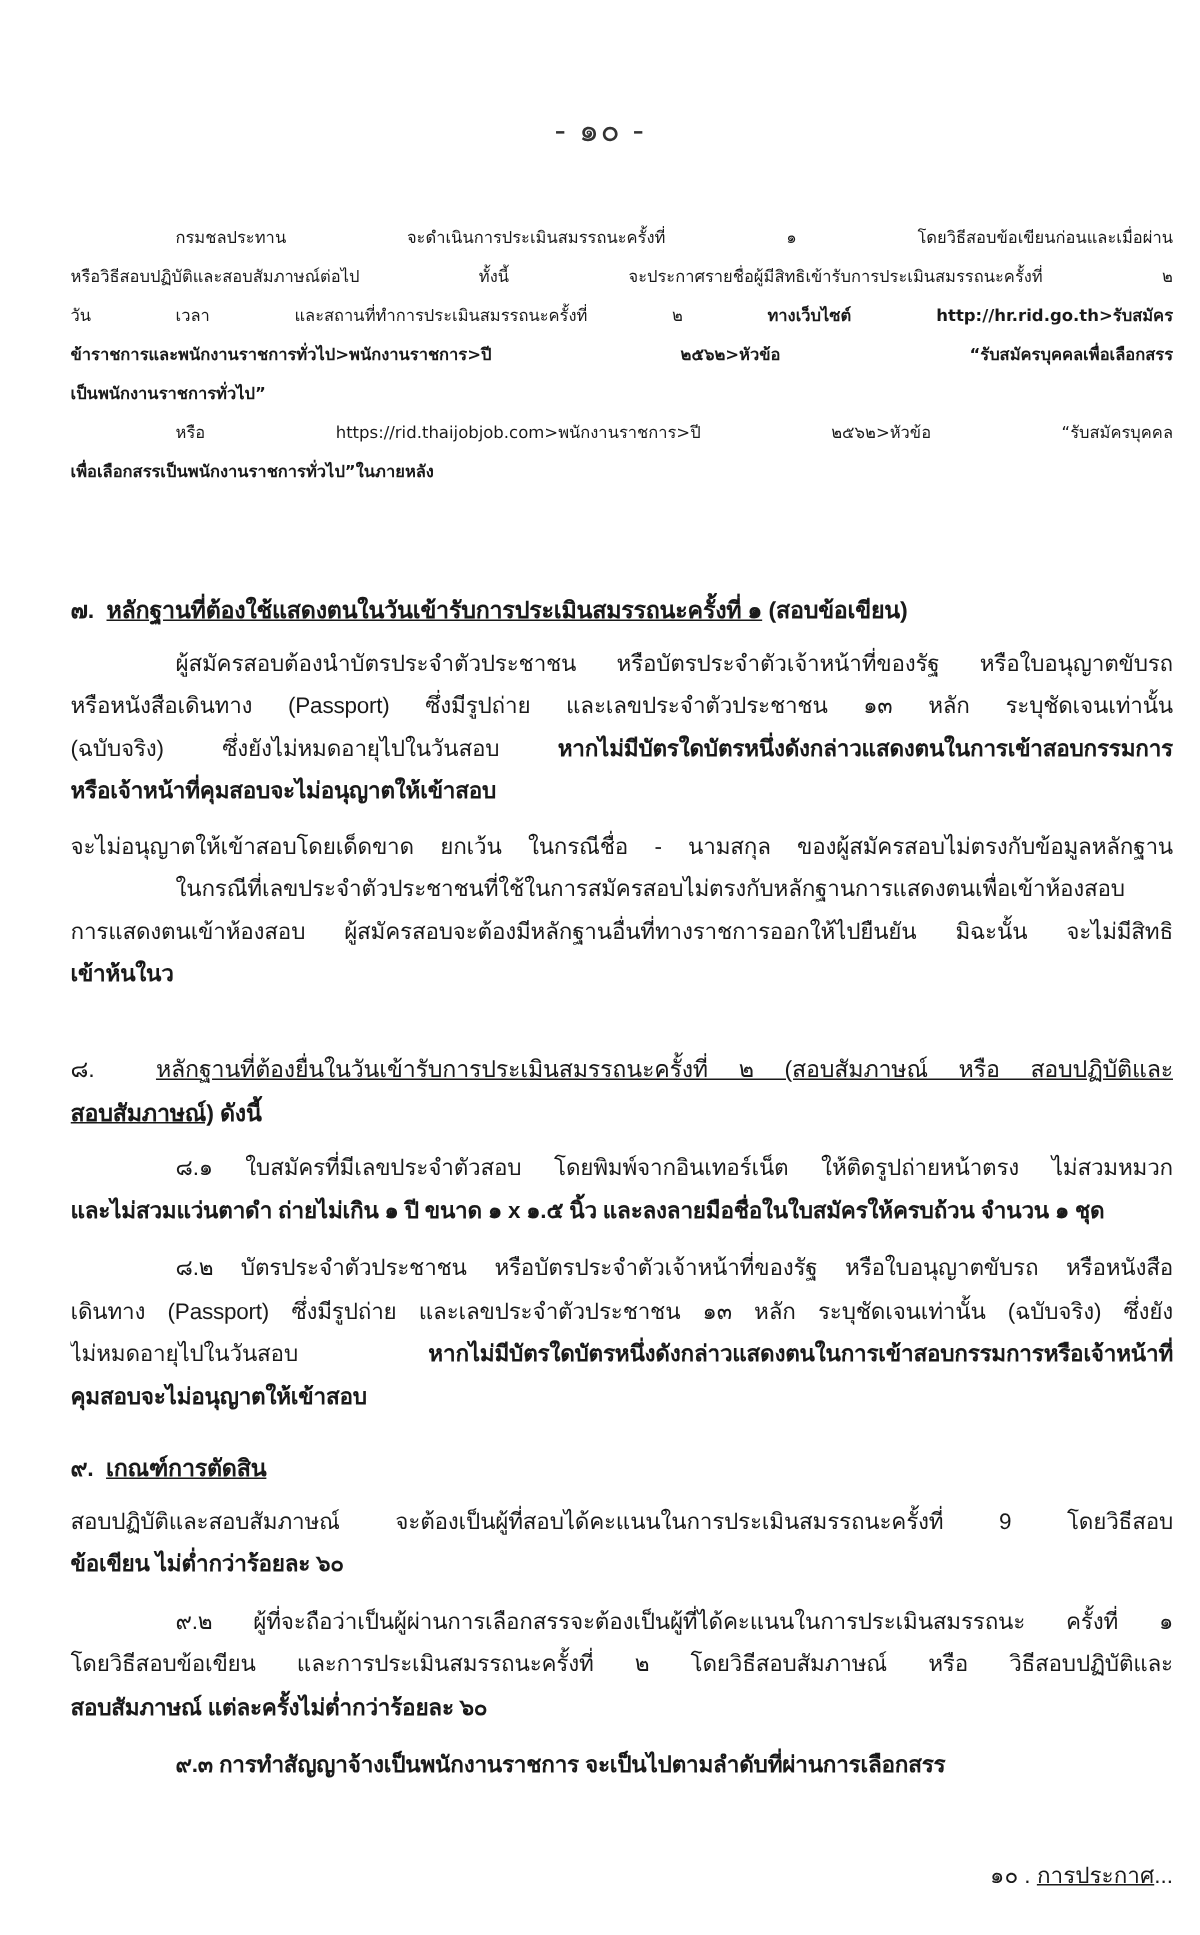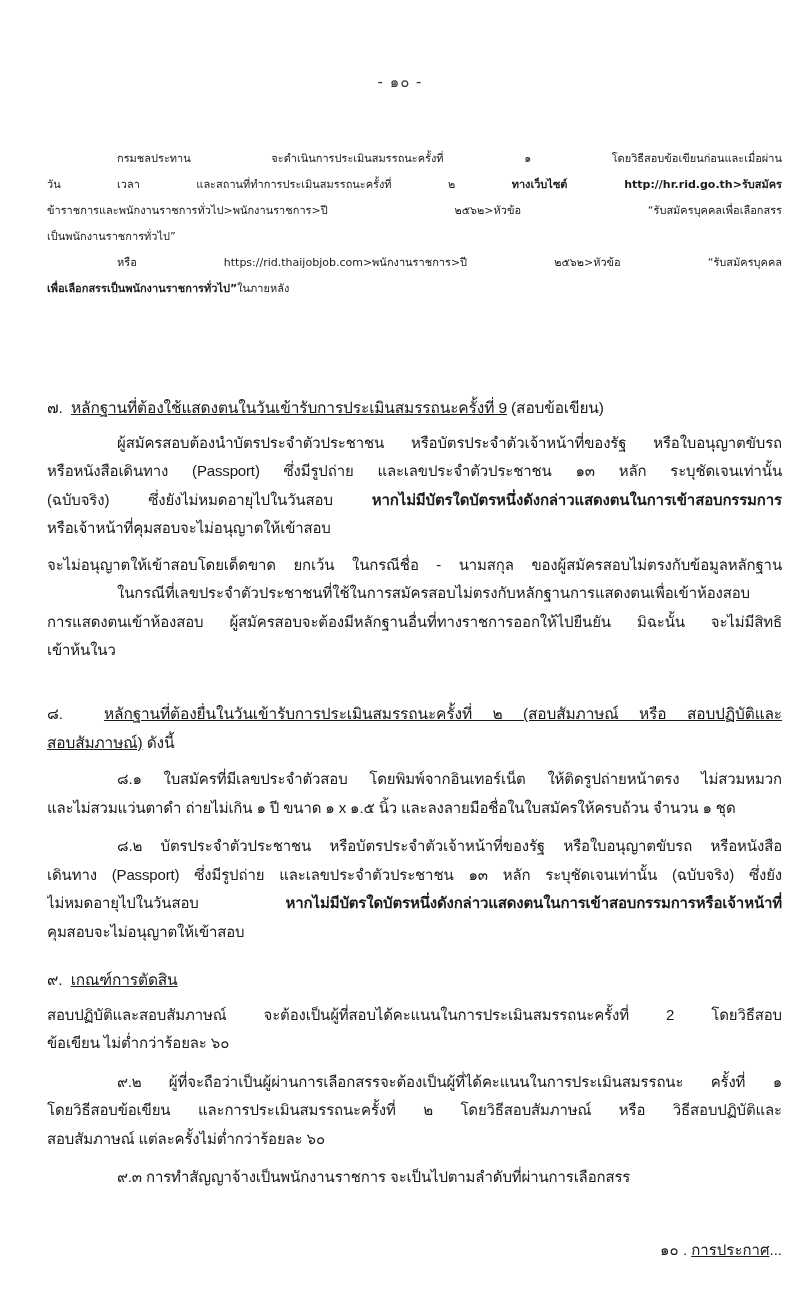--- a/index.html
+++ b/index.html
@@ -1,45 +1,46 @@
 <!DOCTYPE html>
 <html><head>
 <meta charset="utf-8">
 <style>
   html, body { margin:0; padding:0; background:#ffffff; }
   body { width:800px; height:1290px; position:relative; overflow:hidden; color:#1a1a1a;
          font-family: "DejaVu Sans", sans-serif; }
-  .page-num { position:absolute; top:70px; left:0; width:800px; text-align:center; font-size:15px; color:#333; letter-spacing:1px; }
+  .page-num { position:absolute; top:70px; left:0; width:800px; text-align:center; font-size:21px; color:#333; letter-spacing:1px; }
   .blk { position:absolute; left:47px; width:735px; }
   .wide { font-family: "DejaVu Sans", sans-serif; font-size:11px; line-height:26px; }
   .cond { font-family: "Liberation Sans Narrow", "Liberation Sans", sans-serif; font-size:15px; line-height:28.5px; letter-spacing:-0.15px; }
   .ln { white-space:nowrap; overflow:hidden; display:block; text-align:justify; text-align-last:justify; }
-  .last { text-align-last:left; }
+  .last { text-align-last:left;font-weight:bold; }
   .ind { padding-left:70px; }
-  .b { font-weight:normal; }
+  .b { font-weight:bold; }
   .u { text-decoration:underline;text-align:center; }
   .head { font-size:15.5px; }
   .footer { position:absolute; right:18px; top:1238px; font-size:15px; font-family: "Liberation Sans", sans-serif; }
 </style>
 </head>
 <body>
 
 <div class="page-num">- ๑๐ -</div>
 
 <div class="blk wide" style="top:146px;">
   <span class="ln ind">กรมชลประทาน จะดำเนินการประเมินสมรรถนะครั้งที่ ๑ โดยวิธีสอบข้อเขียนก่อนและเมื่อผ่าน</span>
+  <span class="ln">หรือวิธีสอบปฏิบัติและสอบสัมภาษณ์ต่อไป ทั้งนี้ จะประกาศรายชื่อผู้มีสิทธิเข้ารับการประเมินสมรรถนะครั้งที่ ๒</span>
   <span class="ln"><span>วัน เวลา และสถานที่ทำการประเมินสมรรถนะครั้งที่ ๒</span> <b>ทางเว็บไซต์ http://hr.rid.go.th&gt;รับสมัคร</b></span>
   <span class="ln b">ข้าราชการและพนักงานราชการทั่วไป&gt;พนักงานราชการ&gt;ปี ๒๕๖๒&gt;หัวข้อ “รับสมัครบุคคลเพื่อเลือกสรร</span>
   <span class="ln b last">เป็นพนักงานราชการทั่วไป”</span>
   <span class="ln ind">หรือ https://rid.thaijobjob.com&gt;พนักงานราชการ&gt;ปี ๒๕๖๒&gt;หัวข้อ “รับสมัครบุคคล</span>
   <span class="ln last"><b>เพื่อเลือกสรรเป็นพนักงานราชการทั่วไป”</b><span>ในภายหลัง</span></span>
 </div>
 
 <div class="blk cond" style="top:394px;">
-  <span class="ln last head"><span>๗.</span>&nbsp;&nbsp;<span class="u">หลักฐานที่ต้องใช้แสดงตนในวันเข้ารับการประเมินสมรรถนะครั้งที่ 9</span> <span>(สอบข้อเขียน)</span></span>
+  <span class="ln last head"><span>๗.</span>&nbsp;&nbsp;<span class="u">หลักฐานที่ต้องใช้แสดงตนในวันเข้ารับการประเมินสมรรถนะครั้งที่ ๑</span> <span>(สอบข้อเขียน)</span></span>
   <div style="height:6px"></div>
   <span class="ln ind">ผู้สมัครสอบต้องนำบัตรประจำตัวประชาชน หรือบัตรประจำตัวเจ้าหน้าที่ของรัฐ หรือใบอนุญาตขับรถ</span>
   <span class="ln">หรือหนังสือเดินทาง (Passport) ซึ่งมีรูปถ่าย และเลขประจำตัวประชาชน ๑๓ หลัก ระบุชัดเจนเท่านั้น</span>
   <span class="ln"><span>(ฉบับจริง) ซึ่งยังไม่หมดอายุไปในวันสอบ</span> <b>หากไม่มีบัตรใดบัตรหนึ่งดังกล่าวแสดงตนในการเข้าสอบกรรมการ</b></span>
   <span class="ln b last">หรือเจ้าหน้าที่คุมสอบจะไม่อนุญาตให้เข้าสอบ</span>
   <div style="height:8px"></div>
   <span class="ln">จะไม่อนุญาตให้เข้าสอบโดยเด็ดขาด ยกเว้น ในกรณีชื่อ -  นามสกุล ของผู้สมัครสอบไม่ตรงกับข้อมูลหลักฐาน</span>
   <span class="ln ind">ในกรณีที่เลขประจำตัวประชาชนที่ใช้ในการสมัครสอบไม่ตรงกับหลักฐานการแสดงตนเพื่อเข้าห้องสอบ</span>
   <span class="ln">การแสดงตนเข้าห้องสอบ ผู้สมัครสอบจะต้องมีหลักฐานอื่นที่ทางราชการออกให้ไปยืนยัน มิฉะนั้น จะไม่มีสิทธิ</span>
   <span class="ln last">เข้าห้นในว</span>
@@ -54,21 +55,21 @@
   <div style="height:10px"></div>
   <span class="ln ind">๘.๒ บัตรประจำตัวประชาชน หรือบัตรประจำตัวเจ้าหน้าที่ของรัฐ หรือใบอนุญาตขับรถ หรือหนังสือ</span>
   <span class="ln">เดินทาง (Passport) ซึ่งมีรูปถ่าย และเลขประจำตัวประชาชน ๑๓ หลัก ระบุชัดเจนเท่านั้น (ฉบับจริง) ซึ่งยัง</span>
   <span class="ln"><span>ไม่หมดอายุไปในวันสอบ</span> <b>หากไม่มีบัตรใดบัตรหนึ่งดังกล่าวแสดงตนในการเข้าสอบกรรมการหรือเจ้าหน้าที่</b></span>
   <span class="ln b last">คุมสอบจะไม่อนุญาตให้เข้าสอบ</span>
 </div>
 
 <div class="blk cond" style="top:966px;">
   <span class="ln last head"><span>๙.</span>&nbsp;&nbsp;<span class="u">เกณฑ์การตัดสิน</span></span>
   <div style="height:6px"></div>
-  <span class="ln">สอบปฏิบัติและสอบสัมภาษณ์ จะต้องเป็นผู้ที่สอบได้คะแนนในการประเมินสมรรถนะครั้งที่ 2 โดยวิธีสอบ</span>
+  <span class="ln">สอบปฏิบัติและสอบสัมภาษณ์ จะต้องเป็นผู้ที่สอบได้คะแนนในการประเมินสมรรถนะครั้งที่ 9 โดยวิธีสอบ</span>
   <span class="ln last">ข้อเขียน ไม่ต่ำกว่าร้อยละ ๖๐</span>
   <div style="height:10px"></div>
   <span class="ln ind">๙.๒ ผู้ที่จะถือว่าเป็นผู้ผ่านการเลือกสรรจะต้องเป็นผู้ที่ได้คะแนนในการประเมินสมรรถนะ ครั้งที่ ๑</span>
   <span class="ln">โดยวิธีสอบข้อเขียน และการประเมินสมรรถนะครั้งที่ ๒ โดยวิธีสอบสัมภาษณ์ หรือ วิธีสอบปฏิบัติและ</span>
   <span class="ln last">สอบสัมภาษณ์ แต่ละครั้งไม่ต่ำกว่าร้อยละ ๖๐</span>
   <div style="height:10px"></div>
   <span class="ln ind last">๙.๓ การทำสัญญาจ้างเป็นพนักงานราชการ จะเป็นไปตามลำดับที่ผ่านการเลือกสรร</span>
 </div>
 
 <div class="footer">

